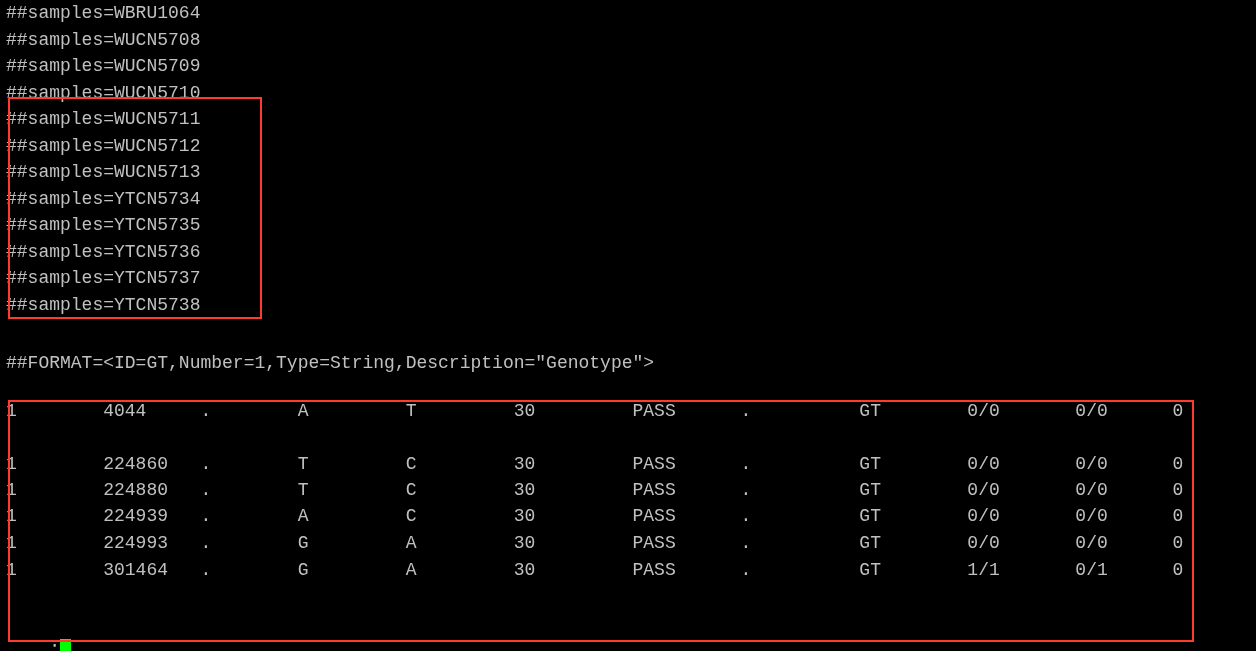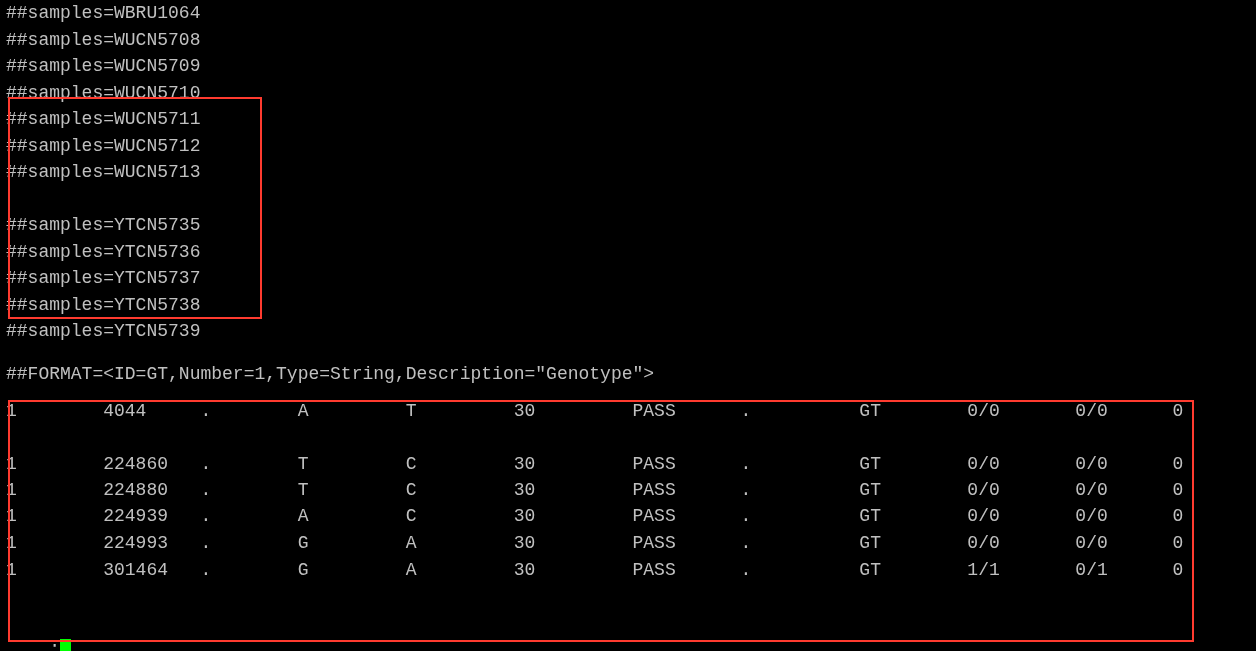--- a/index.html
+++ b/index.html
@@ -68,26 +68,26 @@
 
 <div class="terminal">
 
   <div class="line" style="top:0px">##samples=WBRU1064</div>
   <div class="line" style="top:26.5px">##samples=WUCN5708</div>
   <div class="line" style="top:53px">##samples=WUCN5709</div>
   <div class="line" style="top:79.5px">##samples=WUCN5710</div>
   <div class="line" style="top:106px">##samples=WUCN5711</div>
   <div class="line" style="top:132.5px">##samples=WUCN5712</div>
   <div class="line" style="top:159px">##samples=WUCN5713</div>
+  <div class="line" style="top:185.5px">##samples=YTCN5734</div>
   <div class="line" style="top:212px">##samples=YTCN5735</div>
   <div class="line" style="top:238.5px">##samples=YTCN5736</div>
   <div class="line" style="top:265px">##samples=YTCN5737</div>
   <div class="line" style="top:291.5px">##samples=YTCN5738</div>
-  <div class="line" style="top:318px">##samples=YTCN5739</div>
-  <div class="line" style="top:361px">##FORMAT=&lt;ID=GT,Number=1,Type=String,Description="Genotype"&gt;</div>
+  <div class="line" style="top:350px">##FORMAT=&lt;ID=GT,Number=1,Type=String,Description="Genotype"&gt;</div>
 
 
   <div class="line" style="top:397.5px">1        4044     .        A         T         30         PASS      .          GT        0/0       0/0      0</div>
   <div class="line" style="top:450.5px">1        224860   .        T         C         30         PASS      .          GT        0/0       0/0      0</div>
   <div class="line" style="top:477px">1        224880   .        T         C         30         PASS      .          GT        0/0       0/0      0</div>
   <div class="line" style="top:503px">1        224939   .        A         C         30         PASS      .          GT        0/0       0/0      0</div>
   <div class="line" style="top:530px">1        224993   .        G         A         30         PASS      .          GT        0/0       0/0      0</div>
   <div class="line" style="top:556.5px">1        301464   .        G         A         30         PASS      .          GT        1/1       0/1      0</div>
 
   <div class="prompt-line" style="top:609.5px">

